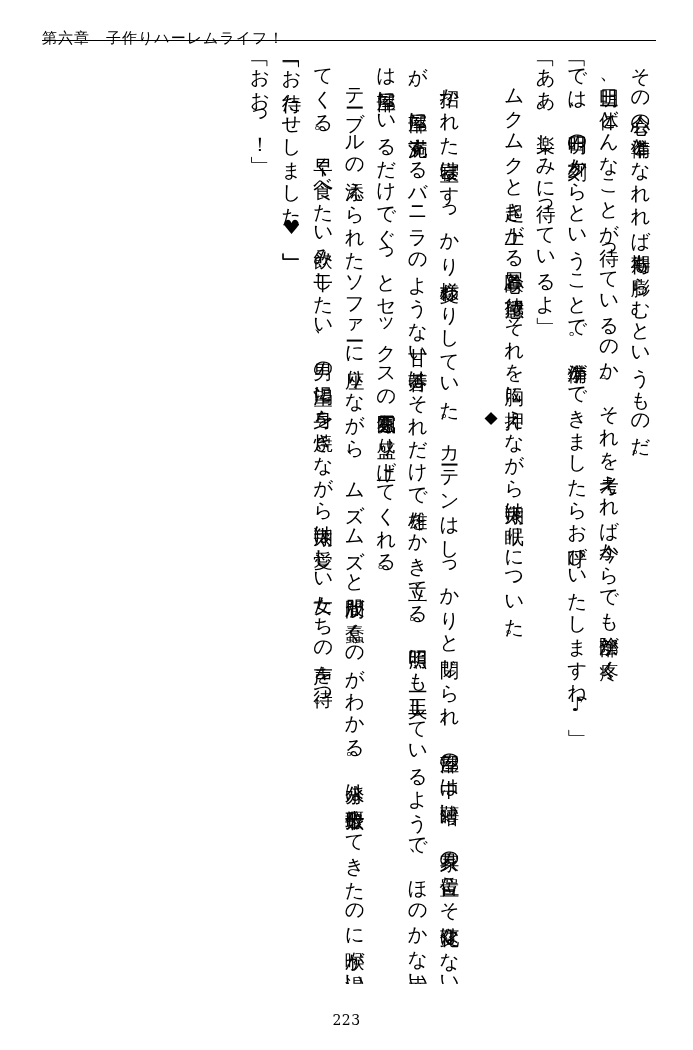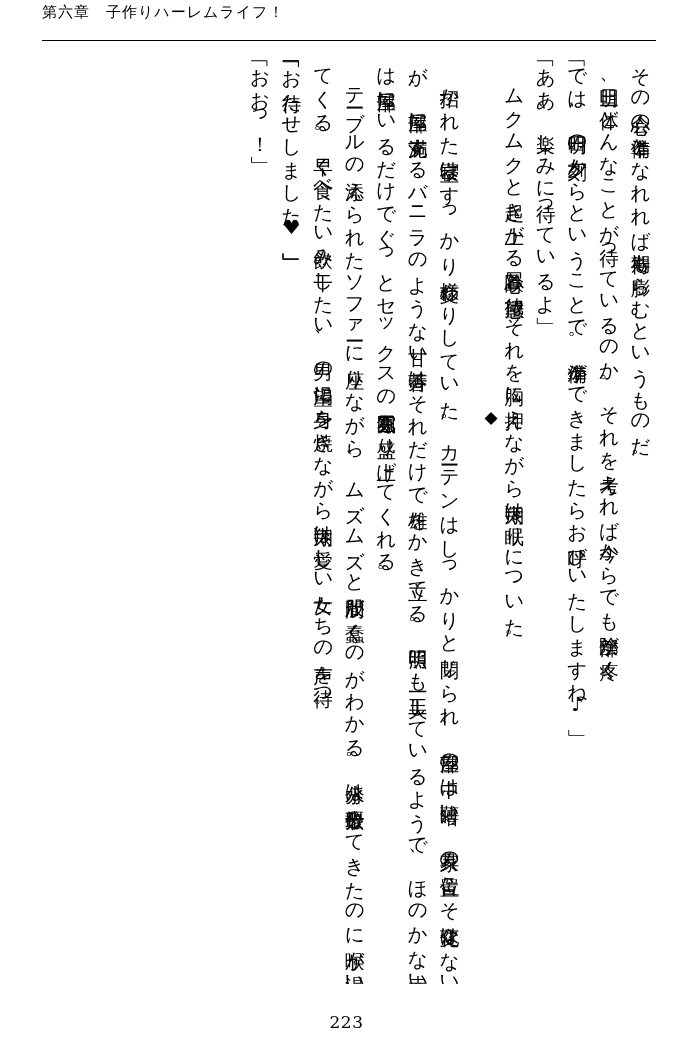--- a/index.html
+++ b/index.html
@@ -22,21 +22,21 @@
     top: 0;
     width: 693px;
     height: 1050px;
     box-sizing: border-box;
   }
 
   
   .header {
     position: absolute;
     left: 42px;
-    top: 3px;
+    top: 29px;
     width: 614px;
     height: 30px;
   }
   .header-title {
     font-size: 15px;
     letter-spacing: 1px;
     white-space: nowrap;
     font-family: "DejaVu Serif", "Liberation Serif", serif;
     font-weight: 500;
   }
@@ -89,21 +89,21 @@
     transform: translateY(330px);
   }
 
   
   .page-number {
     position: absolute;
     left: 0;
     top: 1012px;
     width: 693px;
     text-align: center;
-    font-size: 17px;
+    font-size: 14px;
     letter-spacing: 0.5px;
   }
 </style>
 </head>
 <body>
 
 <div class="page">
 
   <div class="header">
     <div class="header-title">第六章　子作りハーレムライフ！</div>

